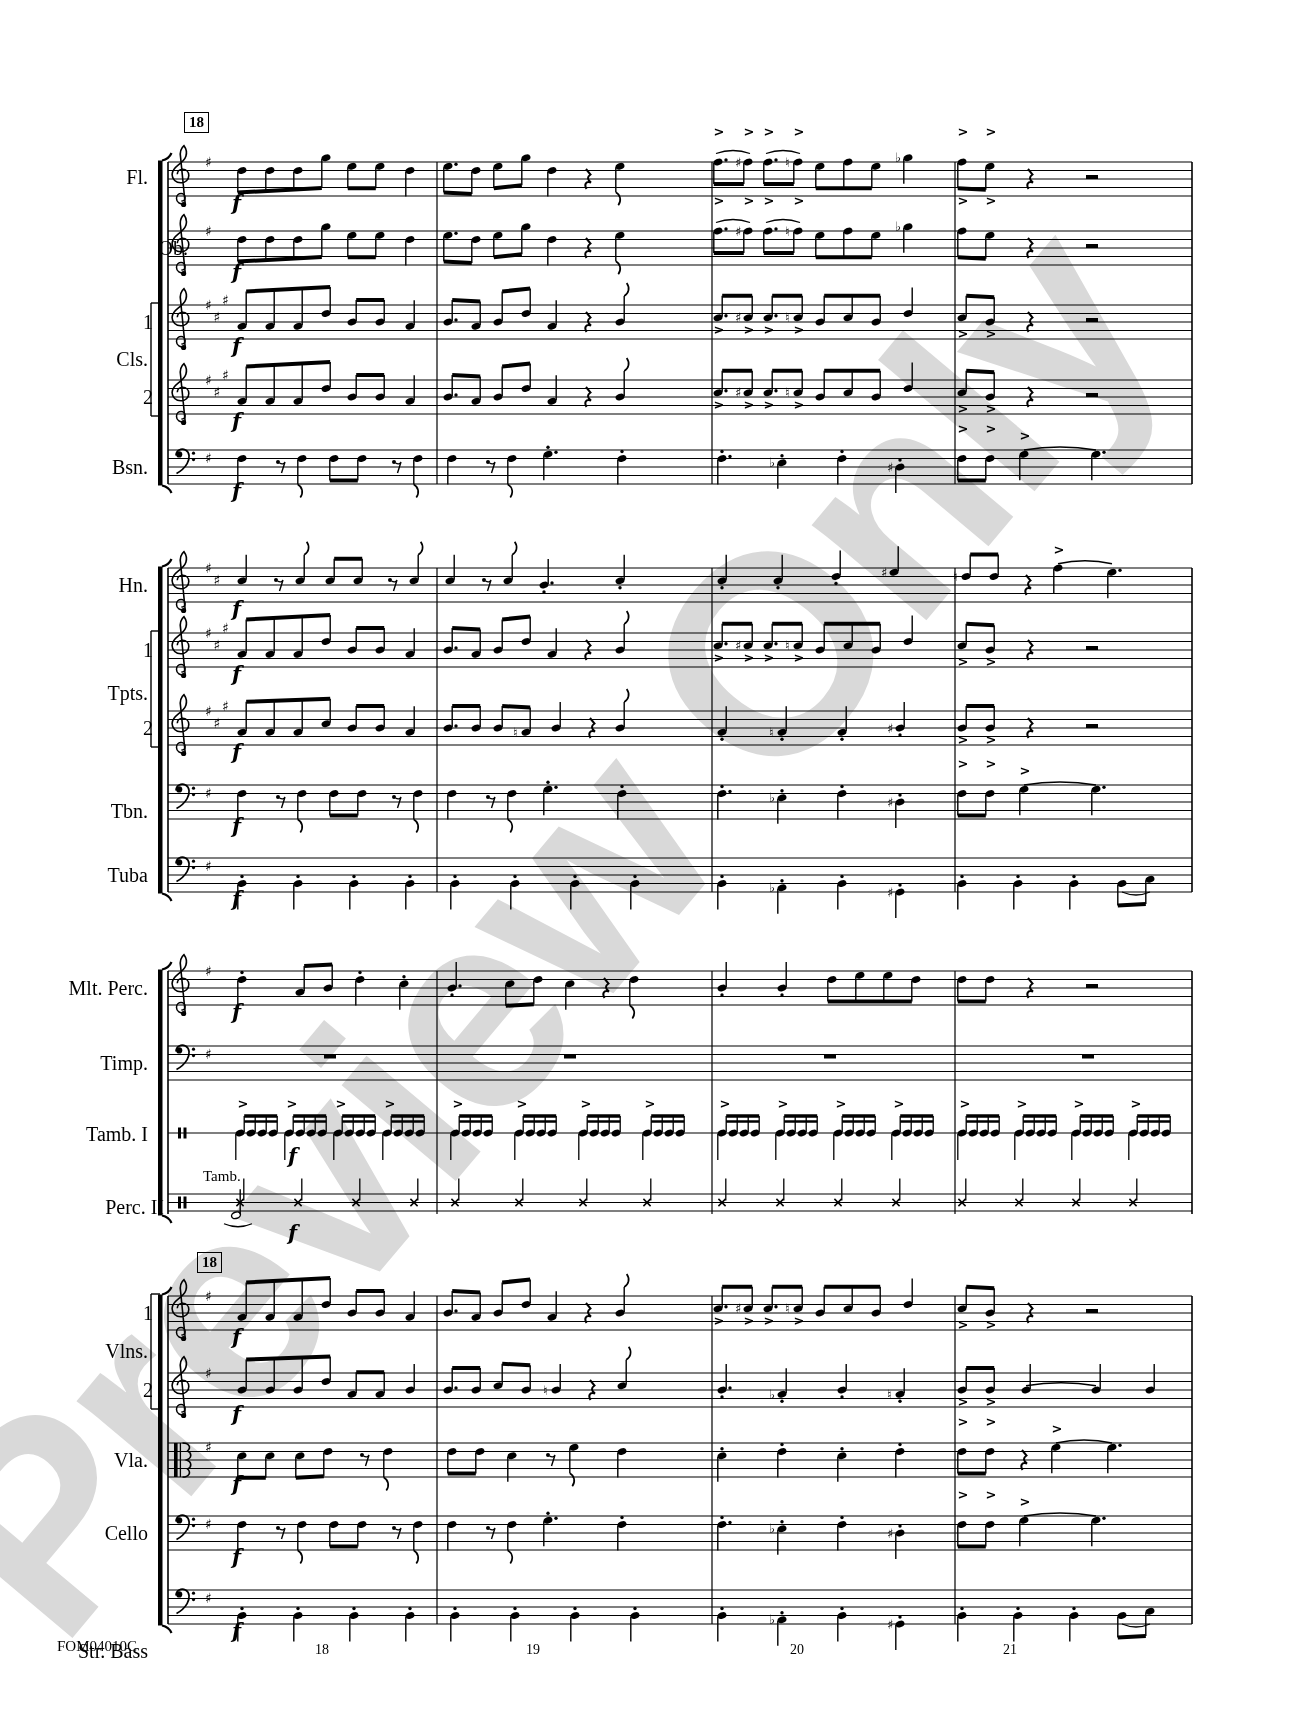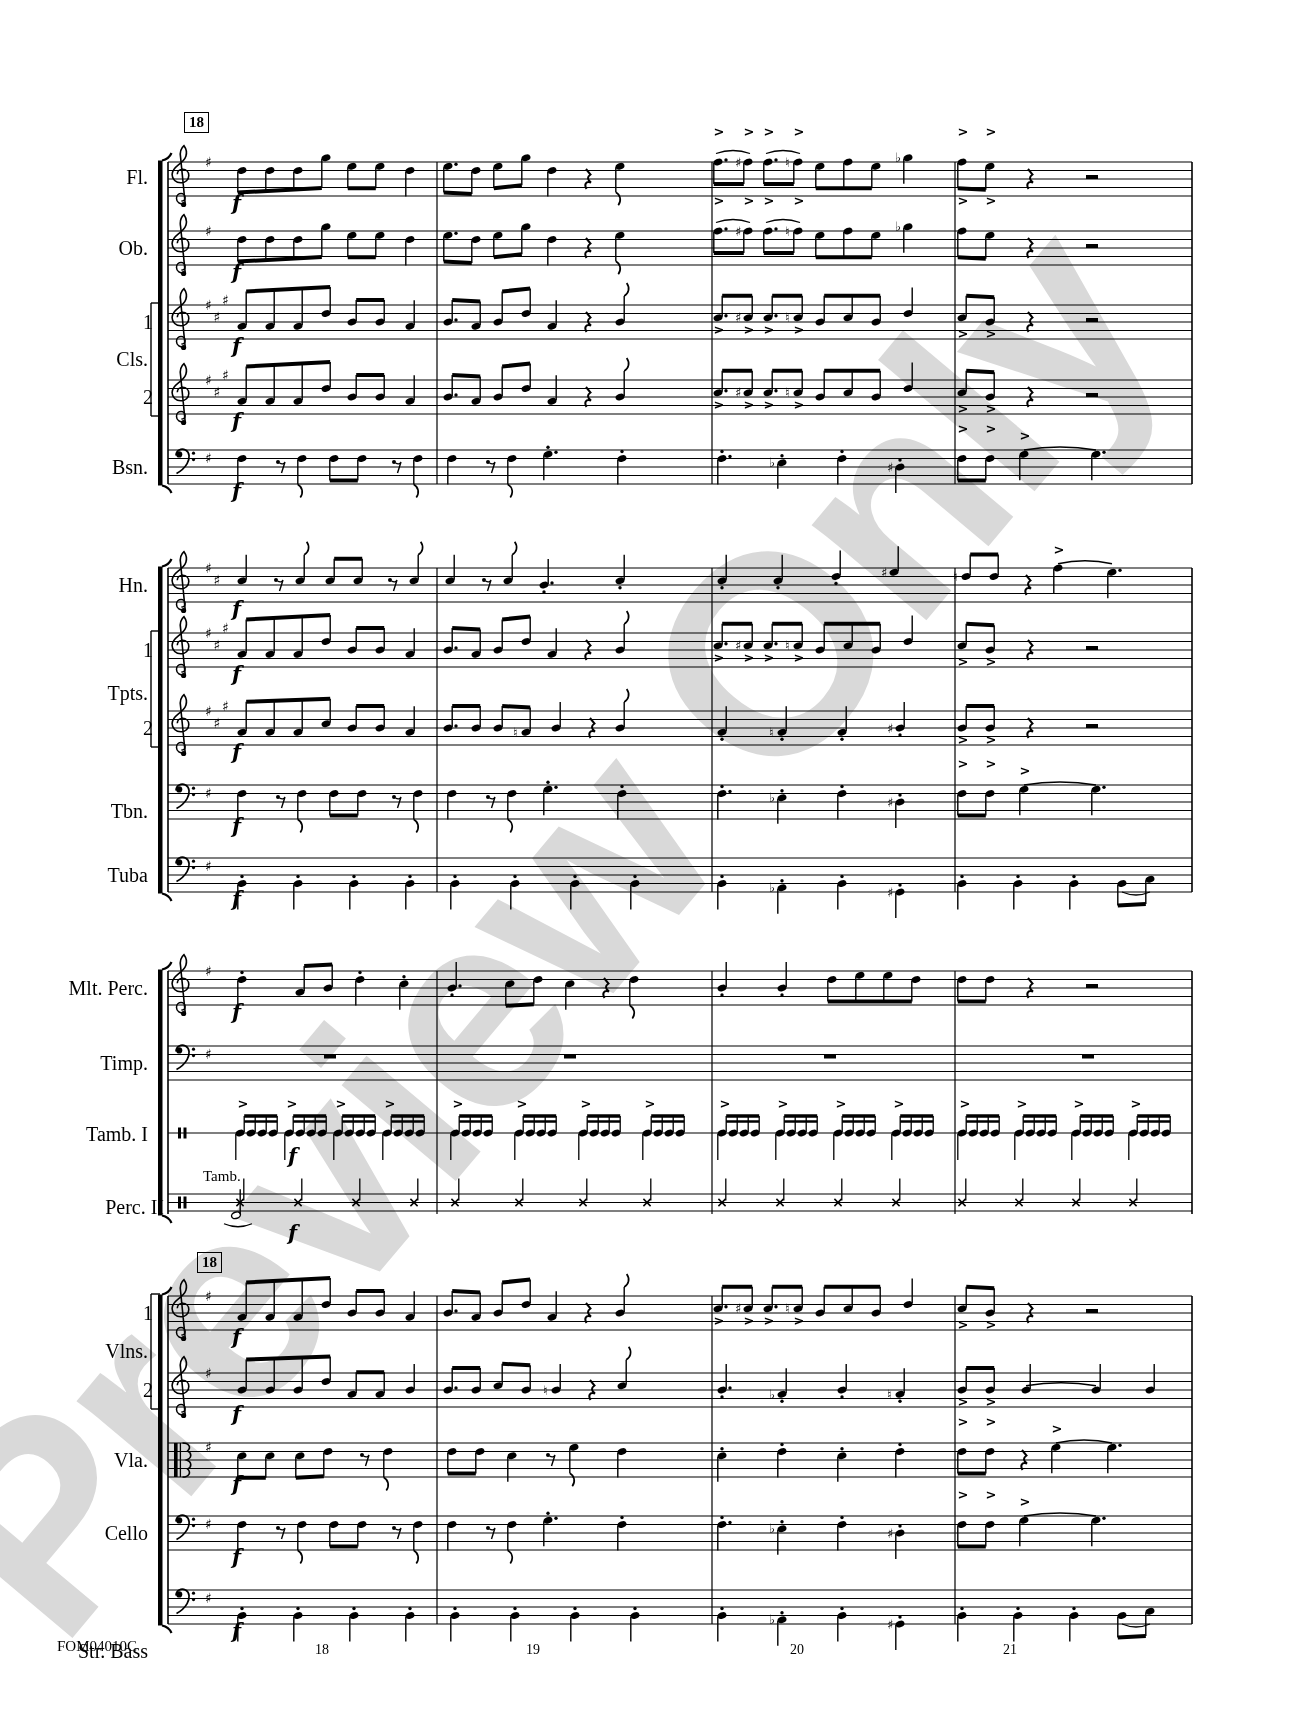--- a/index.html
+++ b/index.html
@@ -1554,21 +1554,21 @@
       <line x1="1069.8" y1="1616.5" x2="1069.8" y2="1641.5" stroke="#000" stroke-width="1.4"></line>
       <circle cx="1074" cy="1608.5" r="1.7" fill="#000"></circle>
       <ellipse cx="1122" cy="1615.5" rx="4.6" ry="3.2" transform="rotate(-20 1122 1615.5)" fill="#000" stroke="#000" stroke-width="0"></ellipse>
       <line x1="1117.8" y1="1616.5" x2="1117.8" y2="1637.5" stroke="#000" stroke-width="1.4"></line>
       <ellipse cx="1150" cy="1611.25" rx="4.6" ry="3.2" transform="rotate(-20 1150 1611.25)" fill="#000" stroke="#000" stroke-width="0"></ellipse>
       <line x1="1145.8" y1="1612.25" x2="1145.8" y2="1636.0125" stroke="#000" stroke-width="1.4"></line>
       <line x1="1117.8" y1="1637.5" x2="1145.8" y2="1636.0125" stroke="#000" stroke-width="4"></line>
       <path d="M 1122 1624 Q 1136 1630 1150 1624" stroke="#000" stroke-width="1.3" fill="none"></path>
     </svg>
 <div class="lbl" style="left: 0px; width: 148px; top: 167px;">Fl.</div>
-    <div class="lbl" style="left: 0px; width: 148px; top: 238px;">Ob.</div>
+    <div class="lbl" style="left: 0px; width: 148px; top: 238px; padding-left: 40px;">Ob.</div>
     <div class="lbl" style="left: 0px; width: 153px; top: 312px;">1</div>
     <div class="lbl" style="left: 0px; width: 148px; top: 349px;">Cls.</div>
     <div class="lbl" style="left: 0px; width: 153px; top: 387px;">2</div>
     <div class="lbl" style="left: 0px; width: 148px; top: 457px;">Bsn.</div>
     <div class="lbl" style="left: 0px; width: 148px; top: 575px;">Hn.</div>
     <div class="lbl" style="left: 0px; width: 153px; top: 640px;">1</div>
     <div class="lbl" style="left: 0px; width: 148px; top: 683px;">Tpts.</div>
     <div class="lbl" style="left: 0px; width: 153px; top: 718px;">2</div>
     <div class="lbl" style="left: 0px; width: 148px; top: 801px;">Tbn.</div>
     <div class="lbl" style="left: 0px; width: 148px; top: 865px;">Tuba</div>

